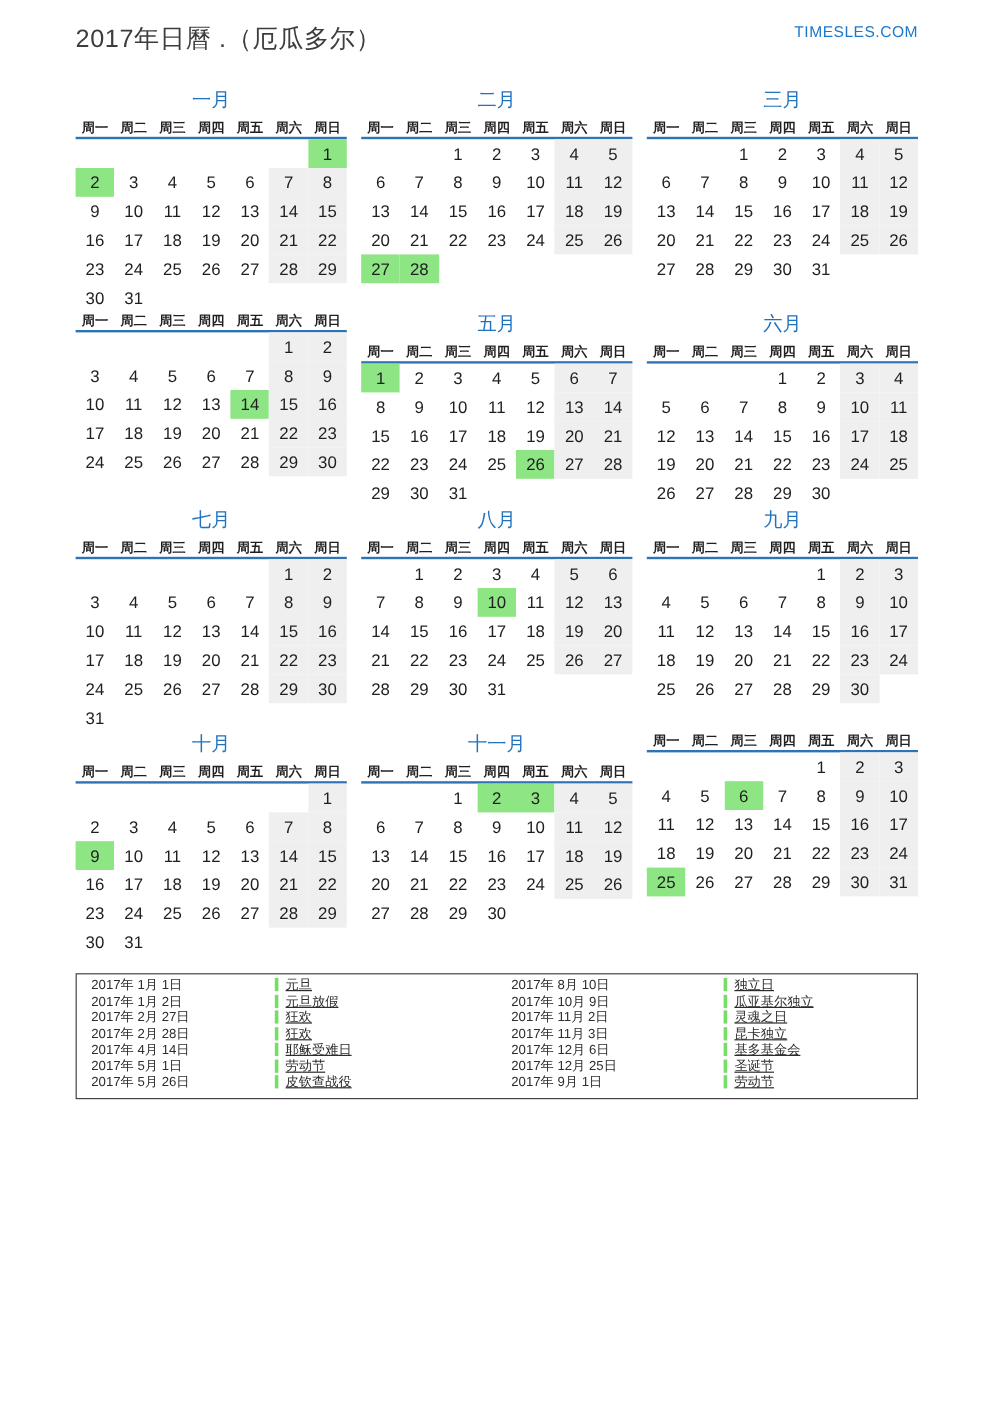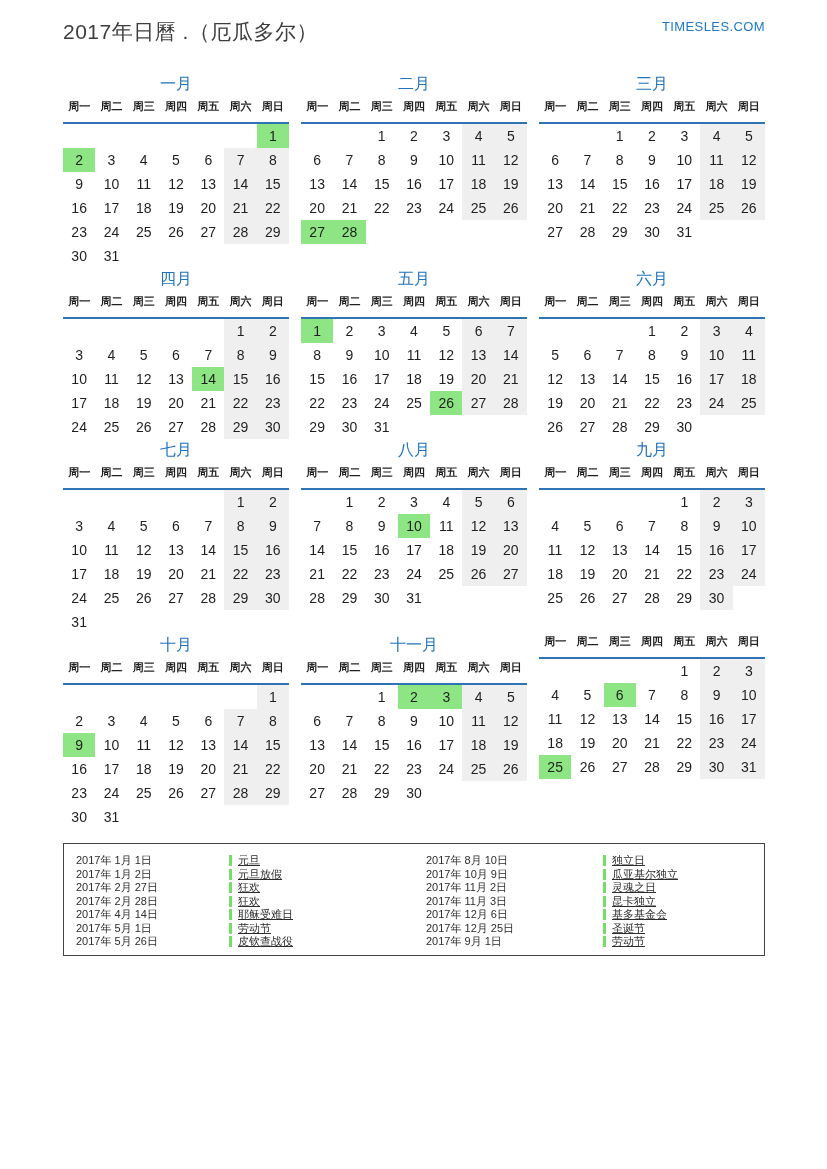--- a/index.html
+++ b/index.html
@@ -14,30 +14,30 @@
   .site{font-size:13px;color:#1d78c8;letter-spacing:0.4px;margin-top:1px;cursor:pointer;}
   .months{
     display:grid;grid-template-columns:repeat(3,226px);
     justify-content:space-between;align-items:start;
     margin-top:27px;
   }
   .month{width:226px;}
   .month-title{color:#2173bd;font-size:16px;text-align:center;height:22px;line-height:22px;margin-bottom:4px;}
   .week-header{
     display:grid;grid-template-columns:repeat(7,1fr);
-    border-bottom:2px solid #2e74b5;padding-bottom:8px;
+    border-bottom:2px solid #2e74b5;padding-bottom:0;
   }
   .wd{font-size:11px;font-weight:bold;text-align:center;color:#1f1f1f;}
   .week{display:grid;grid-template-columns:repeat(7,1fr);}
   .day{height:24px;line-height:24px;font-size:14px;text-align:center;}
   .day.weekend{background:#efefef;}
   .day.holiday{background:#8de583;}
   .legend{
     border:1.5px solid #444;margin-top:14px;
-    padding:10px 0 6px 0;display:flex;
+    padding:2px 0 6px 0;display:flex;
   }
   .legend-col{flex:1;}
   .legend-row{display:flex;align-items:center;height:13.5px;font-size:11px;}
   .legend-date{padding-left:12px;color:#2d2d2d;white-space:nowrap;}
   .legend-col.c0 .legend-date{width:153px;}
   .legend-col.c1 .legend-date{width:177px;}
   .legend-bar{width:3px;height:11px;background:#76dd66;margin-right:6px;flex:none;}
   .legend-name{color:#2d2d2d;white-space:nowrap;text-decoration:underline;}
 </style>
 </head>
@@ -224,21 +224,20 @@
           <div class="day">27</div>
           <div class="day">28</div>
           <div class="day">29</div>
           <div class="day">30</div>
           <div class="day">31</div>
           <div class="day"></div>
           <div class="day"></div>
         </div>
       </div>
       <div class="month">
-        <div class="month-title">四月</div>
         <div class="week-header">
           <div class="wd">周一</div>
           <div class="wd">周二</div>
           <div class="wd">周三</div>
           <div class="wd">周四</div>
           <div class="wd">周五</div>
           <div class="wd">周六</div>
           <div class="wd">周日</div>
         </div>
         <div class="week">

